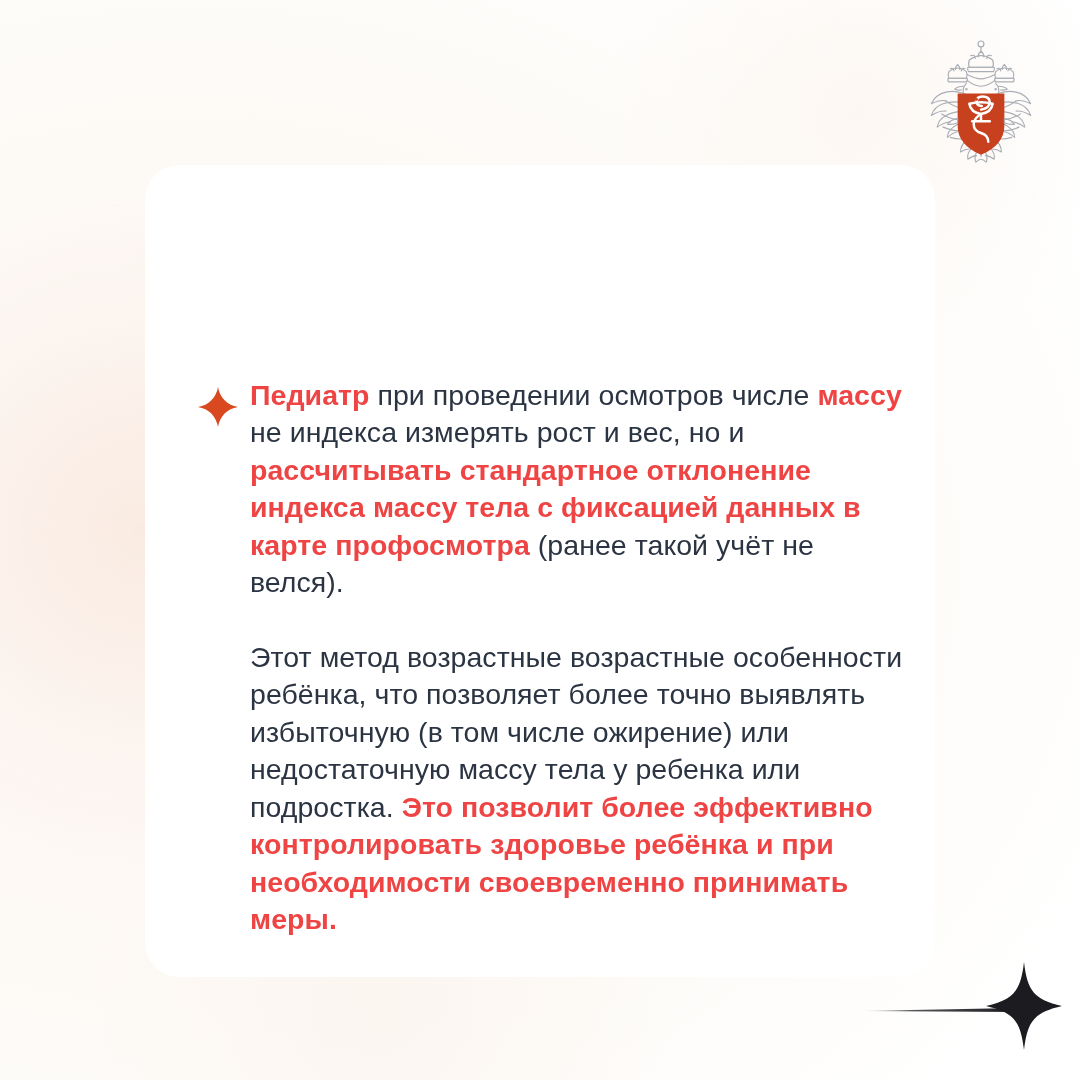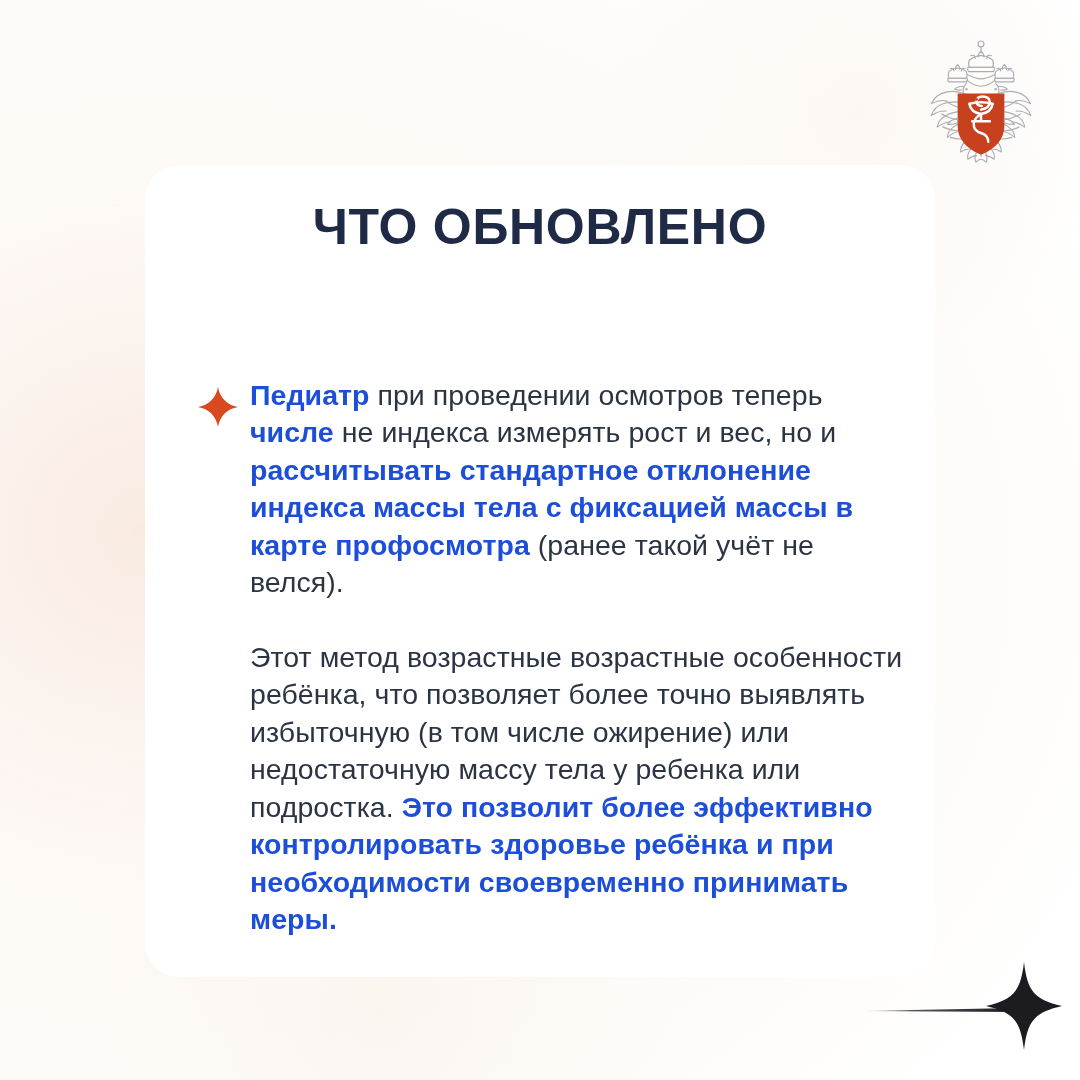--- a/index.html
+++ b/index.html
@@ -115,21 +115,21 @@
 
   .para {
     font-size: 28.5px;
     line-height: 37.5px;
     color: #2b3442;
     font-weight: 400;
     letter-spacing: 0.05px;
   }
   .para b {
     font-weight: 700;
-    color: #1d4ed8;
+    color: #ef4444;
   }
 
   .para-2 {
     padding-left: 70px;
     margin-top: 37px;
   }
 
   
   .corner-sparkle {
     position: absolute;
@@ -215,31 +215,30 @@
         <path d="M88 136 h24"></path>
         <path d="M100 120 q12 -2 12 -10 q0 -8 -10 -8 q-8 0 -8 7 q0 6 7 6"></path>
         <path d="M100 126 q-10 6 -10 14 q0 9 10 12 q10 3 10 12"></path>
       </g>
       <circle cx="94" cy="106" r="1.8" fill="#c8411f"></circle>
     </svg>
   </div>
 
   <div class="card">
 
-    <div class="card-title">ЧТО ОБНОВЛЕНО</div>
 
     <div class="content">
 
       <div class="bullet-row">
         <span class="bullet-star">
           <svg viewBox="0 0 40 40" xmlns="http://www.w3.org/2000/svg">
             <path d="M20 0 C21.6 10.6 29.4 18.4 40 20 C29.4 21.6 21.6 29.4 20 40 C18.4 29.4 10.6 21.6 0 20 C10.6 18.4 18.4 10.6 20 0 Z" fill="#d9491f"></path>
           </svg>
         </span>
-        <p class="para"><b>Педиатр</b><span> при проведении осмотров теперь </span><b>числе</b><span> не индекса измерять рост и вес, но и </span><b>рассчитывать стандартное отклонение индекса массы тела с фиксацией массы в карте профосмотра</b><span> (ранее такой учёт не велся).</span></p>
+        <p class="para"><b>Педиатр</b><span> при проведении осмотров числе </span><b>массу</b><span> не индекса измерять рост и вес, но и </span><b>рассчитывать стандартное отклонение индекса массу тела с фиксацией данных в карте профосмотра</b><span> (ранее такой учёт не велся).</span></p>
       </div>
 
       <p class="para para-2"><span>Этот метод возрастные возрастные особенности ребёнка, что позволяет более точно выявлять избыточную (в том числе ожирение) или недостаточную массу тела у ребенка или подростка. </span><b>Это позволит более эффективно контролировать здоровье ребёнка и при необходимости своевременно принимать меры.</b></p>
 
     </div>
   </div>
 
   <div class="corner-sparkle">
     <svg viewBox="0 0 220 96" xmlns="http://www.w3.org/2000/svg">
       <defs>

